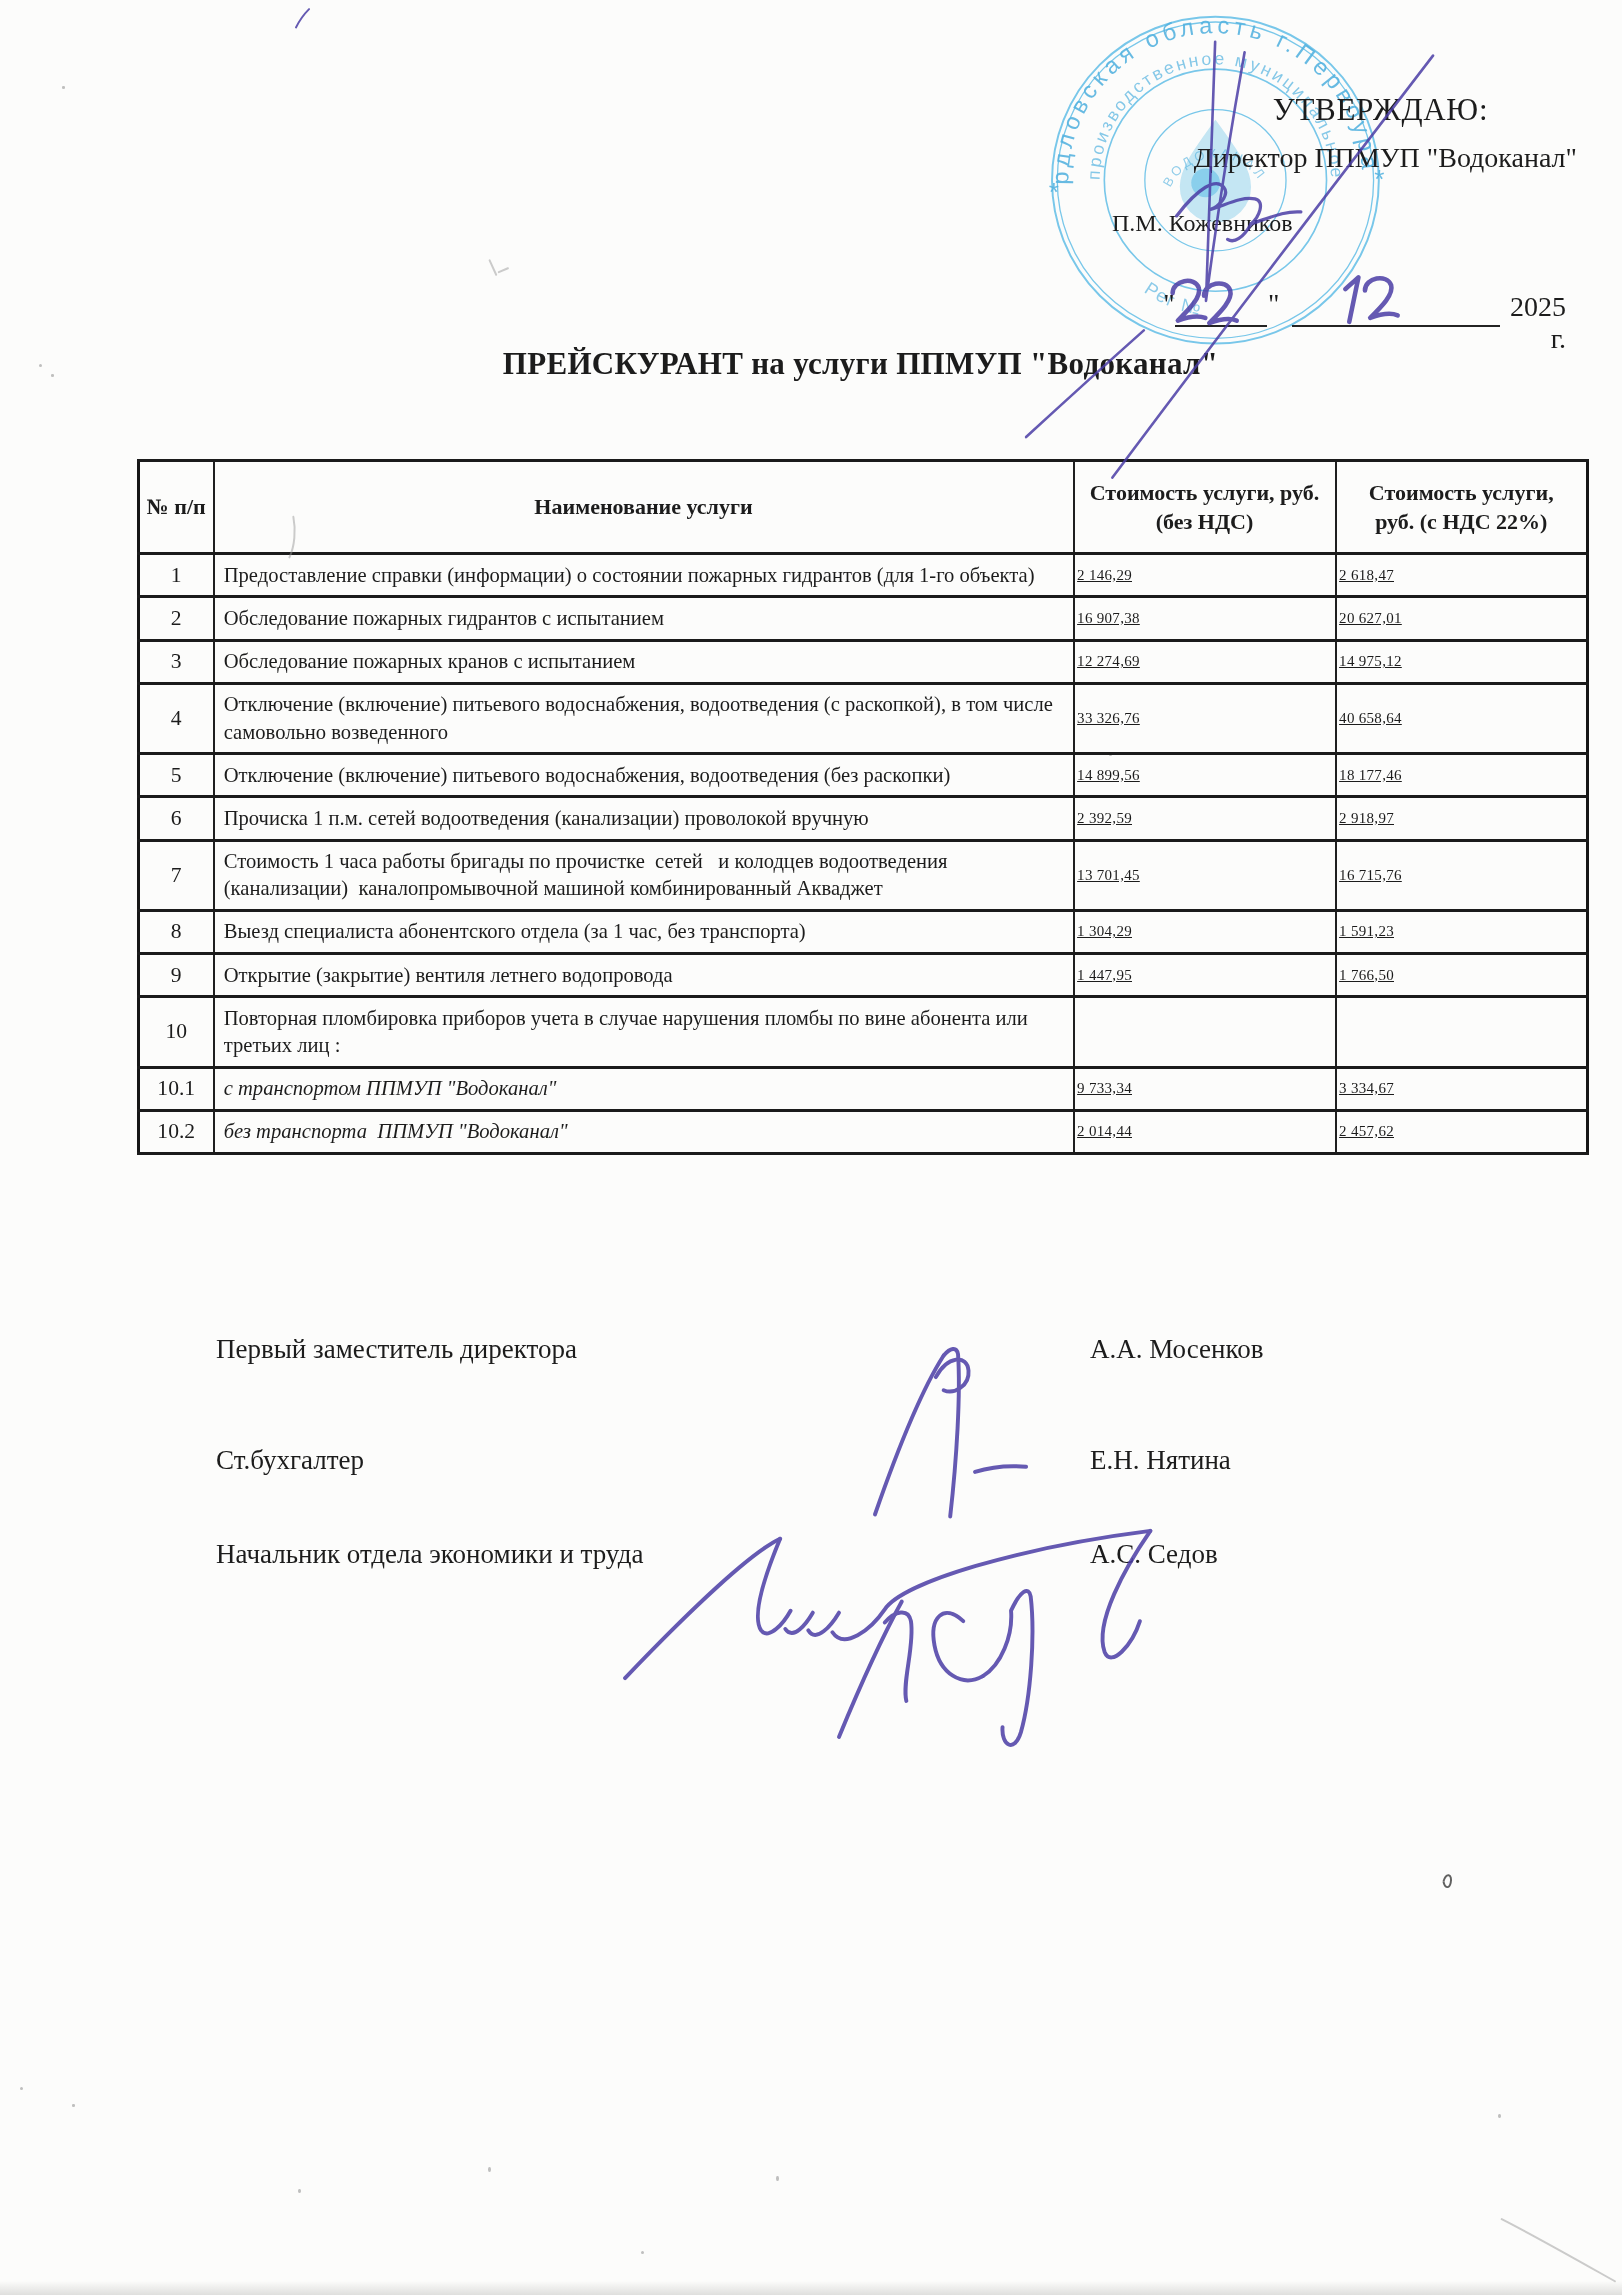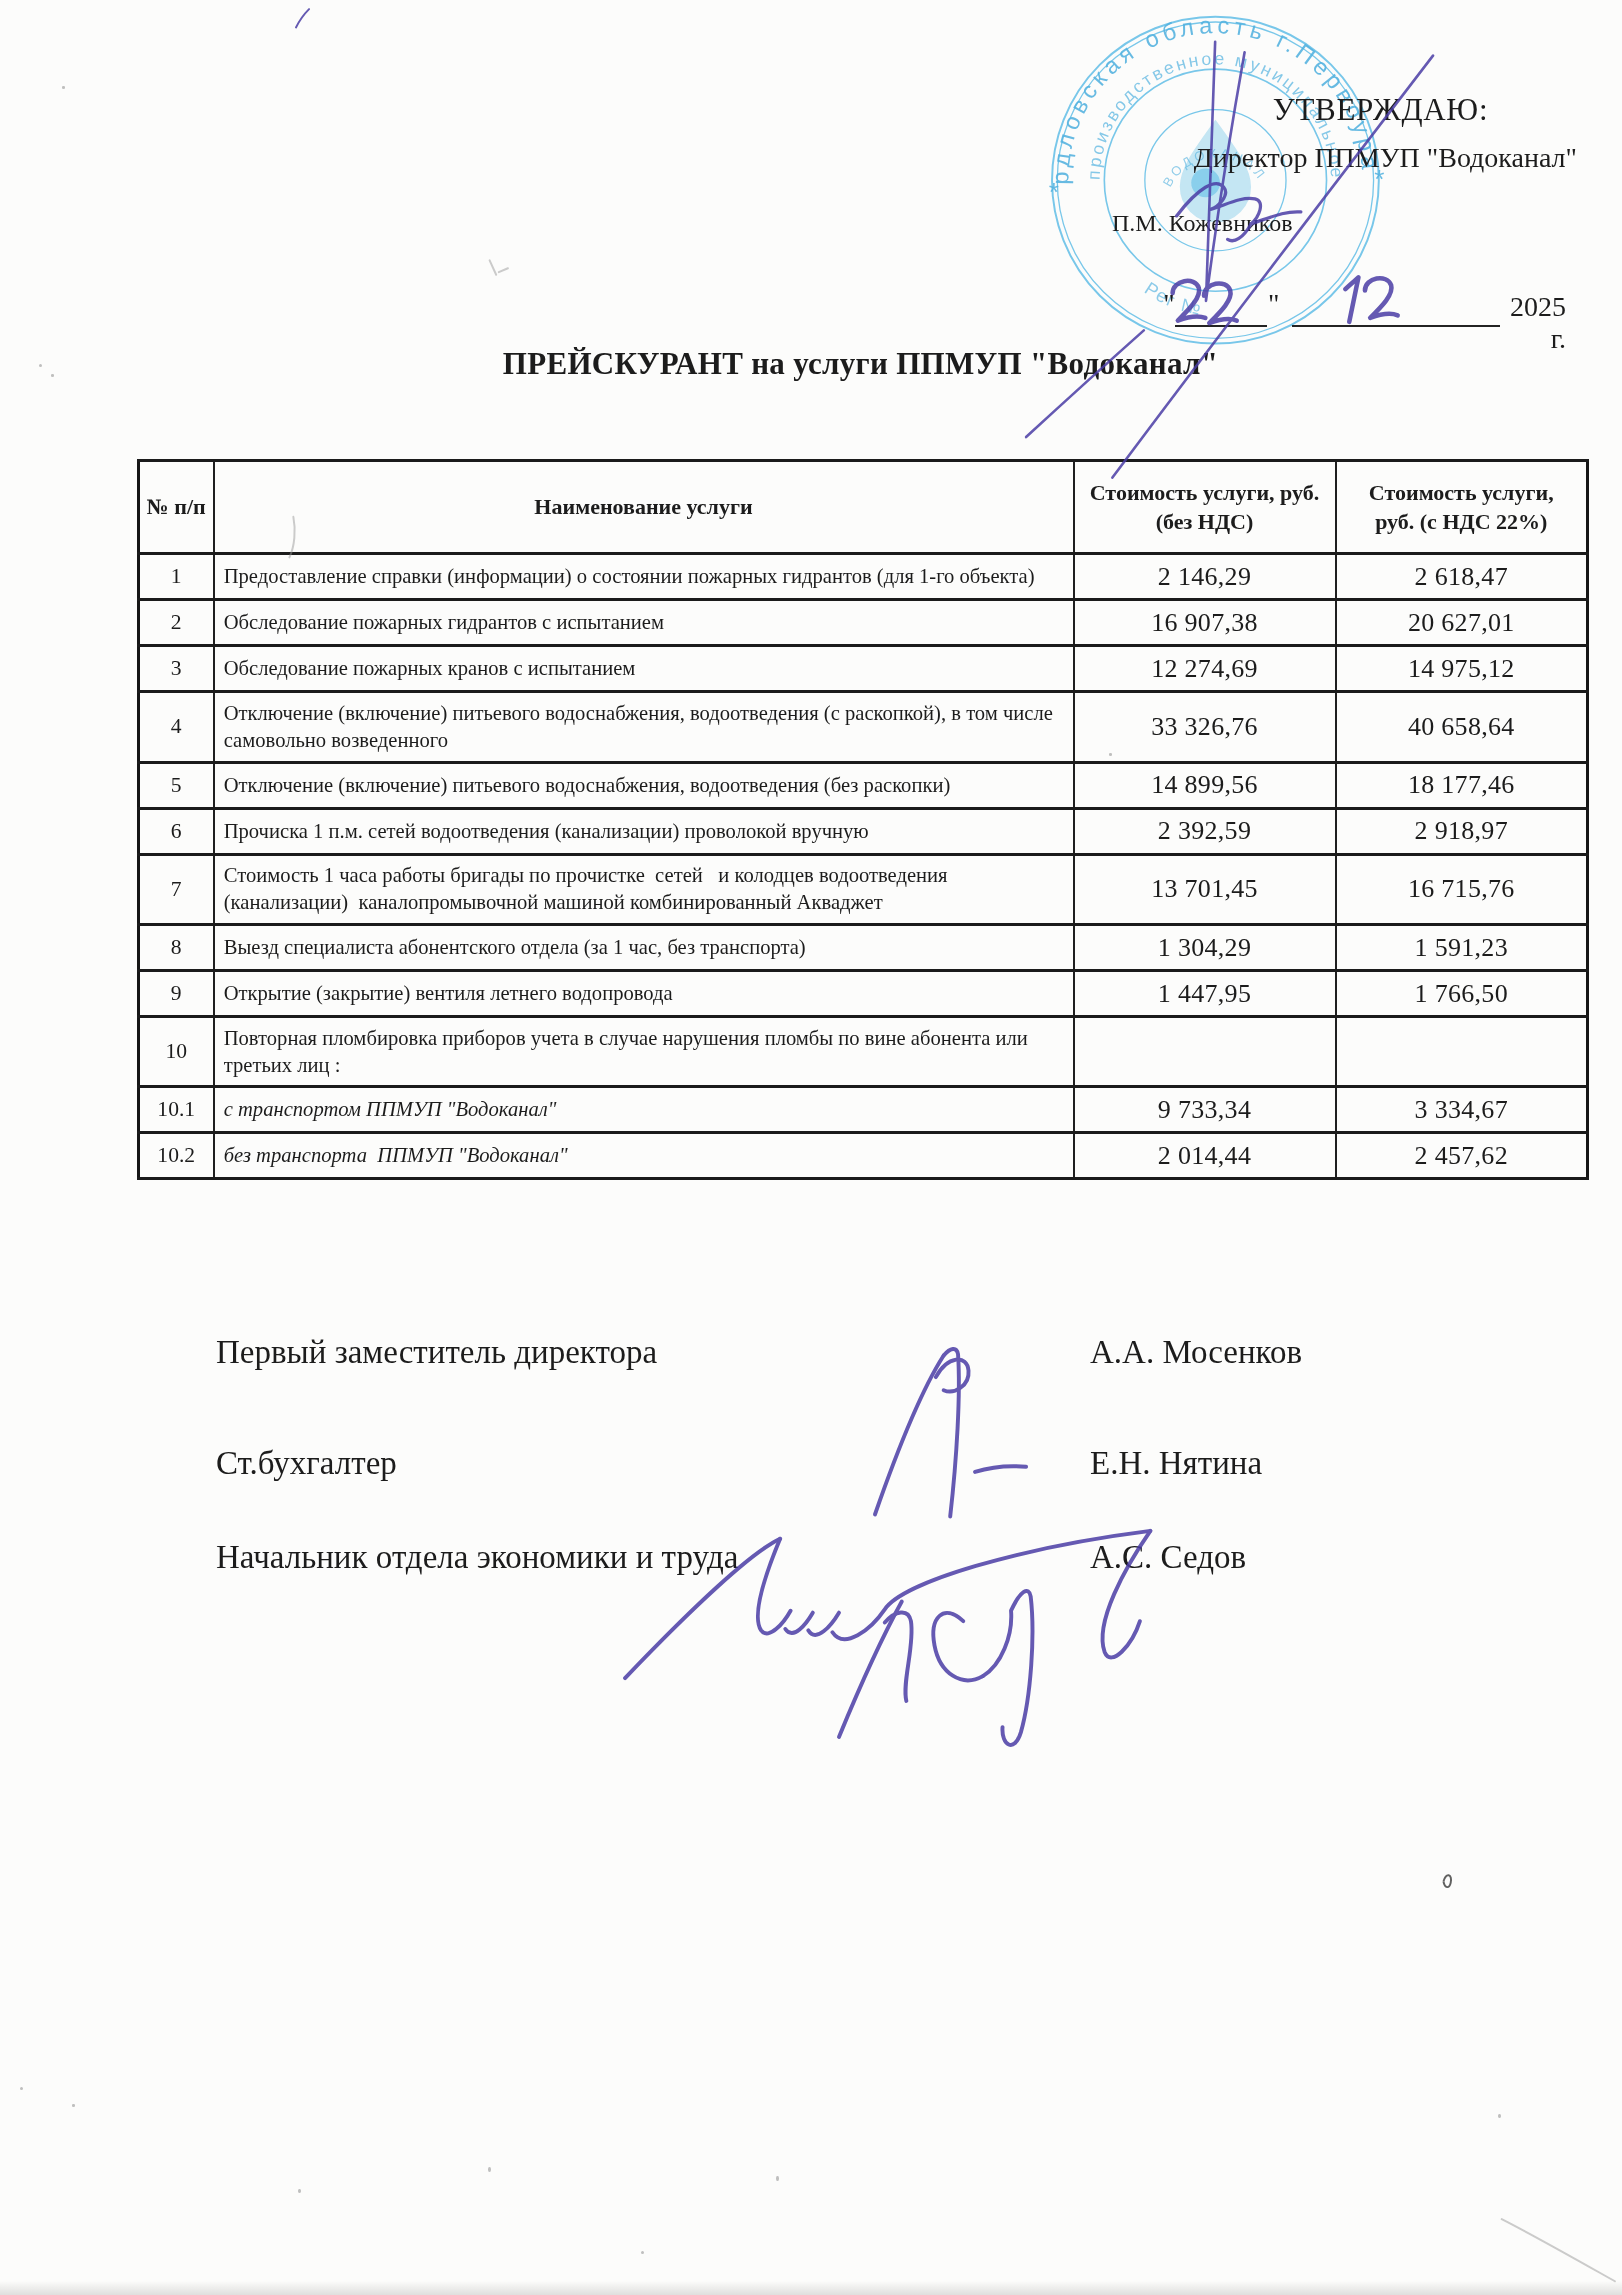--- a/index.html
+++ b/index.html
@@ -45,23 +45,23 @@
   }
   table.price{border:3.3px solid #161616;}
   table.price th{
     font-size:22px;font-weight:bold;text-align:center;
     padding:15.7px 5.2px;line-height:1.34;white-space:pre-line;
     border-bottom-width:3.9px;
   }
   td.c-num{font-size:21.6px;text-align:center;padding:6.5px 1.3px;}
   td.c-name{font-size:20.6px;text-align:left;padding:6.5px 5.2px 6.5px 9.2px;line-height:1.32;white-space:pre-wrap;}
   td.c-name.it{font-style:italic;}
-  td.c-price{font-size:26px;text-align:center;padding:6.5px 2.6px;letter-spacing:0.3px;}
-  
-  .sig-row{position:absolute;left:216px;width:1243px;z-index:3;font-size:33px;}
+  td.c-price{font-size:15px;text-align:left;padding:6.5px 2.6px;letter-spacing:0.3px;text-decoration:underline;}
+  
+  .sig-row{position:absolute;left:216px;width:1243px;z-index:3;font-size:27px;}
   .sig-row .sig-name{position:absolute;left:874px;top:0;}
   .sig1{top:1334px;}
   .sig2{top:1445px;}
   .sig3{top:1539px;}
   
   .stamp-svg{position:absolute;left:1037px;top:5.2px;z-index:1;opacity:0.9;filter:blur(0.4px);}
   .ink-svg{position:absolute;left:0;top:0;z-index:4;pointer-events:none;}
   
   .speck{position:absolute;border-radius:50%;background:#8d8d8d;opacity:0.55;z-index:2;}
   .bottom-shade{position:absolute;left:0;bottom:0;width:100%;height:14.4px;z-index:2;

